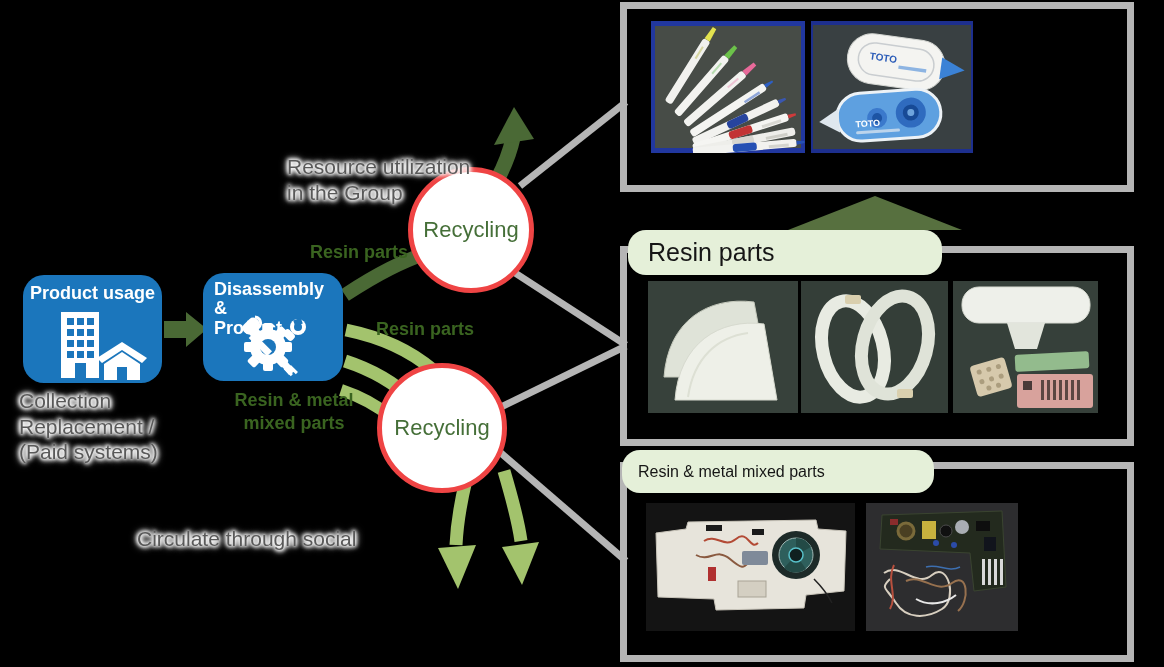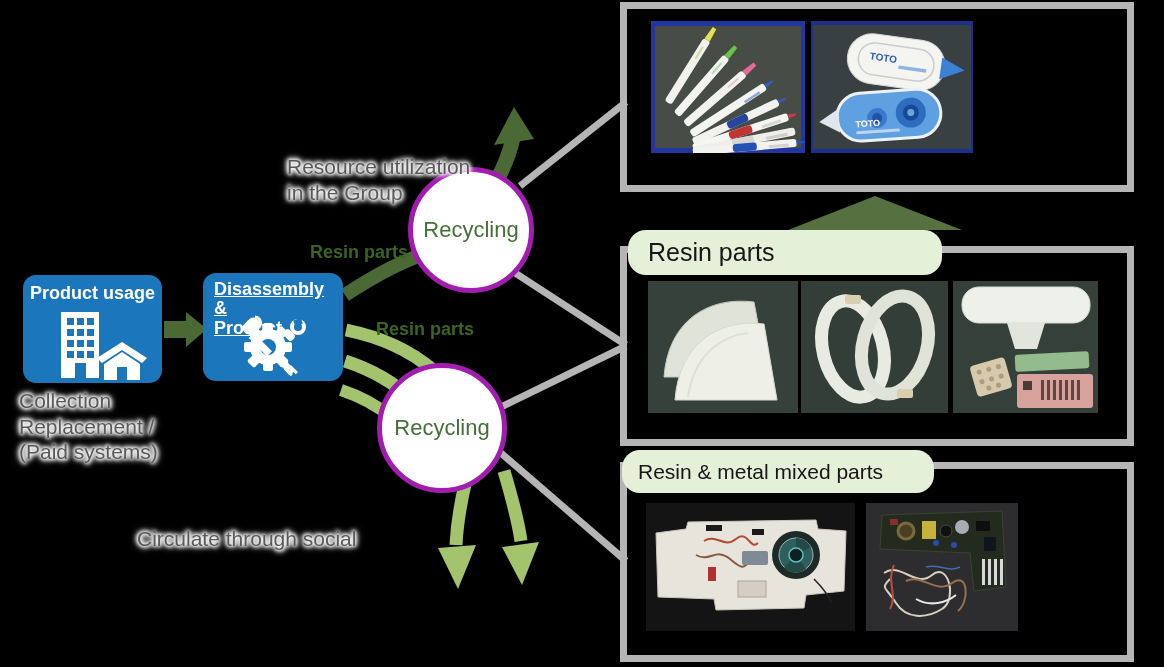--- a/index.html
+++ b/index.html
@@ -11,36 +11,36 @@
   
   .panel{position:absolute;border:7px solid #b5b5b5;box-sizing:border-box;background:transparent;z-index:2;}
   .panel-products{left:620px;top:2px;width:514px;height:190px;}
   .panel-resin{left:620px;top:246px;width:514px;height:200px;}
   .panel-mixed{left:620px;top:462px;width:514px;height:200px;}
   .pill{
     position:absolute;background:#e5f0d9;border-radius:18px;z-index:4;
     color:#161616;display:flex;align-items:center;box-sizing:border-box;
   }
   .pill-resin{left:628px;top:230px;width:314px;height:45px;font-size:25px;padding-left:20px;}
-  .pill-mixed{left:622px;top:450px;width:312px;height:43px;font-size:21px;padding-left:16px;}
+  .pill-mixed{left:622px;top:450px;width:312px;height:43px;font-size:16px;padding-left:16px;}
   .photo{position:absolute;z-index:3;display:block;}
   
   .bluebox{
-    position:absolute;background:#1b76bc;border-radius:13px;z-index:3;color:#fff;
+    position:absolute;background:#1b76bc;border-radius:21px;z-index:3;color:#fff;
     box-sizing:border-box;
   }
   .box-product{left:23px;top:275px;width:139px;height:108px;text-align:center;}
   .box-disassembly{left:203px;top:273px;width:140px;height:108px;}
   .bluebox .title{font-weight:bold;font-size:18px;line-height:1.08;display:block;}
   .box-product .title{margin-top:9px;}
-  .box-disassembly .title-wrap{padding:7px 14px 0 11px;text-decoration:underline;}
+  .box-disassembly .title-wrap{padding:7px 14px 0 11px;}
   .bb-icon{position:absolute;}
   
   .circle{
-    position:absolute;background:#fff;border:5px solid #a21caf;border-radius:50%;
+    position:absolute;background:#fff;border:5px solid #ef4444;border-radius:50%;
     display:flex;align-items:center;justify-content:center;z-index:3;
     color:#456f38;font-size:22px;
   }
   .circle-top{left:408px;top:167px;width:116px;height:116px;}
   .circle-bottom{left:377px;top:363px;width:120px;height:120px;}
   
   .halo{
     position:absolute;color:#595959;font-size:21px;line-height:1.22;z-index:4;
     text-shadow:0 0 3px #fff,0 0 5px #fff,0 0 7px #fff,0 0 9px #fff,1px 1px 4px #fff,-1px -1px 4px #fff;
   }
@@ -342,14 +342,18 @@
   <div class="halo t-resource">
     <div>Resource utilization</div>
     <div>in the Group</div>
   </div>
   <div class="halo t-circulate">
     <div>Circulate through social</div>
   </div>
 
   <div class="flow-label fl-resin-top">Resin parts</div>
   <div class="flow-label fl-resin-mid">Resin parts</div>
+  <div class="flow-label fl-mixed">
+    <div>Resin &amp; metal</div>
+    <div>mixed parts</div>
+  </div>
 
 </div>
 
 </body></html>

